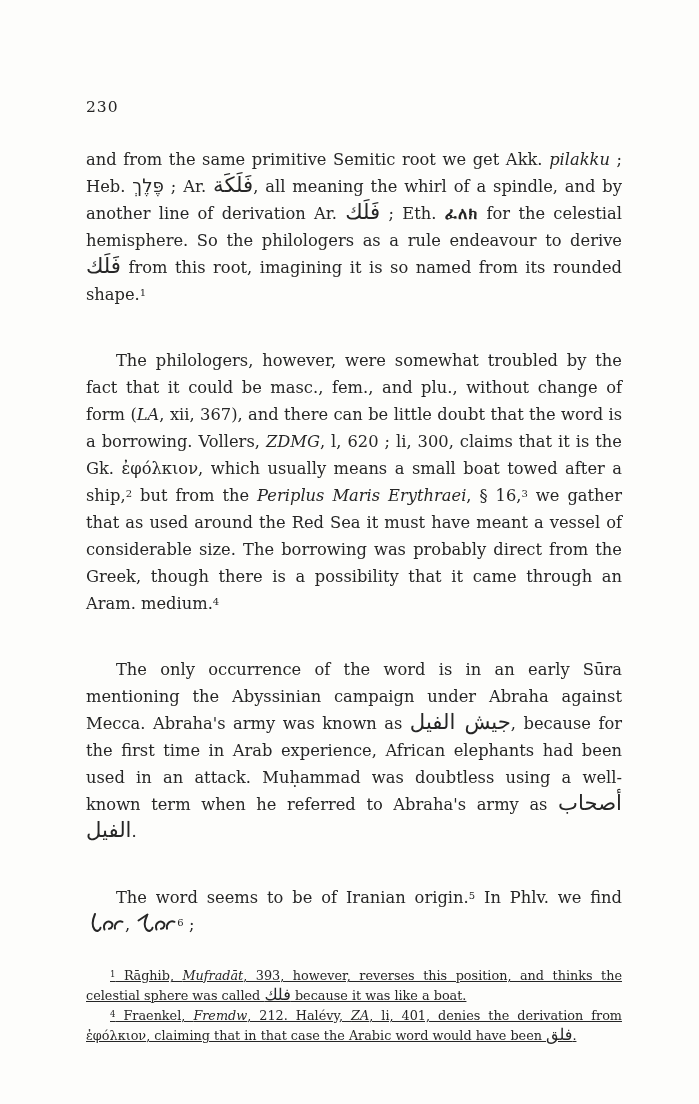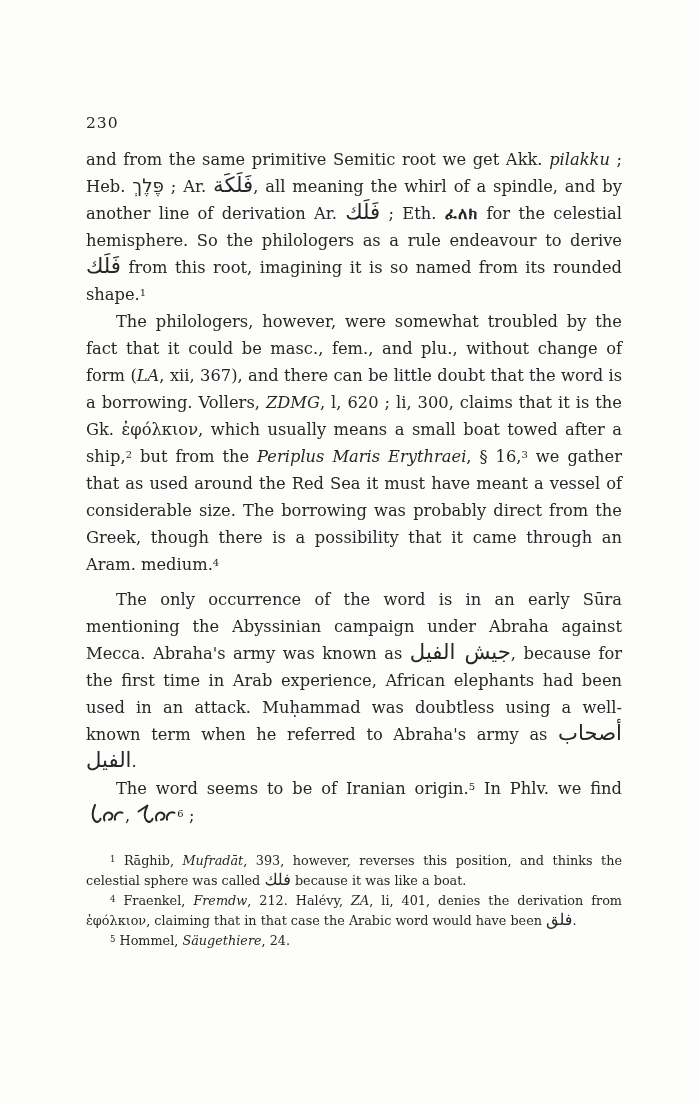--- a/index.html
+++ b/index.html
@@ -12,47 +12,47 @@
   }
   .page{
     position:relative;
     box-sizing:border-box;
     width:699px;height:1104px;
     padding:98px 77px 30px 86px;
   }
   
   .header{position:relative;height:22px;margin-bottom:26px;}
   .pagenum{
-    position:absolute;left:0;top:16px;
+    position:absolute;left:0;top:0;
     font-size:15.5px;letter-spacing:1px;
   }
   .running-title{
     display:block;text-align:center;
     font-size:12.8px;letter-spacing:2.6px;word-spacing:5px;
     padding-left:10px;
   }
   
   .bodytext{font-size:16.3px;line-height:27px;text-align:justify;}
   p.para{margin:0;}
-  p.para.indent{text-indent:30px;}
+  p.para.indent{text-indent:30px;margin-top:39px;}
   p.entry{margin:24px 0 2px 0;text-align:left;line-height:34px;}
   p.subline{margin:0;padding-left:36px;text-align:left;}
   p.gap-top{margin-top:8px;}
   
   .i{font-style:italic;}
   sup.fnref{font-size:10px;line-height:0;vertical-align:4px;letter-spacing:0;}
   .ar{font-size:1.3em;line-height:0;}
   .arbig{font-size:1.55em;line-height:0;font-weight:bold;}
   .he{font-family:"DejaVu Sans","Liberation Sans",sans-serif;font-size:1.12em;line-height:0;}
   .gr{line-height:0;}
   .eth{font-weight:bold;letter-spacing:1px;line-height:0;}
   svg.pahl{vertical-align:-4px;margin:0 1px;}
   svg.pahl path{stroke:#262626;stroke-width:2;fill:none;stroke-linecap:round;}
   
-  .footnotes{margin-top:22px;font-size:12.8px;line-height:20px;text-align:justify;}
+  .footnotes{margin-top:28px;font-size:12.8px;line-height:20px;text-align:justify;text-decoration:underline;}
   .footnotes p{margin:0;text-indent:24px;}
   .footnotes sup.fnref{font-size:8.5px;vertical-align:3px;}
   .footnotes .ar{font-size:1.25em;}
 </style>
 </head>
 <body>
 
 <div class="page">
   <div class="header">
     <span class="pagenum">230</span>
@@ -68,15 +68,14 @@
   </svg><span>, </span><svg class="pahl" width="40" height="22" viewBox="0 0 40 22" aria-label="pīl">
     <path d="M2.5 8.5 L 11.5 2.5"></path>
     <path d="M11 3.5 C 8.5 9 8 14.5 10.5 17.5 C 12.5 20 16 18.8 16.5 15.8"></path>
     <path d="M20.5 17.5 C 18.5 12 23 8 27 10.3 C 29.5 12 28.6 16.2 25 16.8"></path>
     <path d="M31 16.8 C 30 11.4 34.5 7.8 38.5 9.8"></path>
   </svg><sup class="fnref">6</sup><span> ;</span></p>
     </div>
   <div class="footnotes" id="footnotes">
       <p><sup class="fnref">1</sup><span> Rāghib, </span><span class="i">Mufradāt</span><span>, 393, however, reverses this position, and thinks the celestial sphere was called </span><span class="ar">فلك</span><span> because it was like a boat.</span></p>
       <p><sup class="fnref">4</sup><span> Fraenkel, </span><span class="i">Fremdw</span><span>, 212. Halévy, </span><span class="i">ZA</span><span>, li, 401, denies the derivation from </span><span class="gr">ἐφόλκιον</span><span>, claiming that in that case the Arabic word would have been </span><span class="ar">فلق</span><span>.</span></p>
-      <p><sup class="fnref">5</sup><span> Hommel, </span><span class="i">Säugethiere</span><span>, 24.</span></p>
     </div>
 </div>
 
 </body></html>

